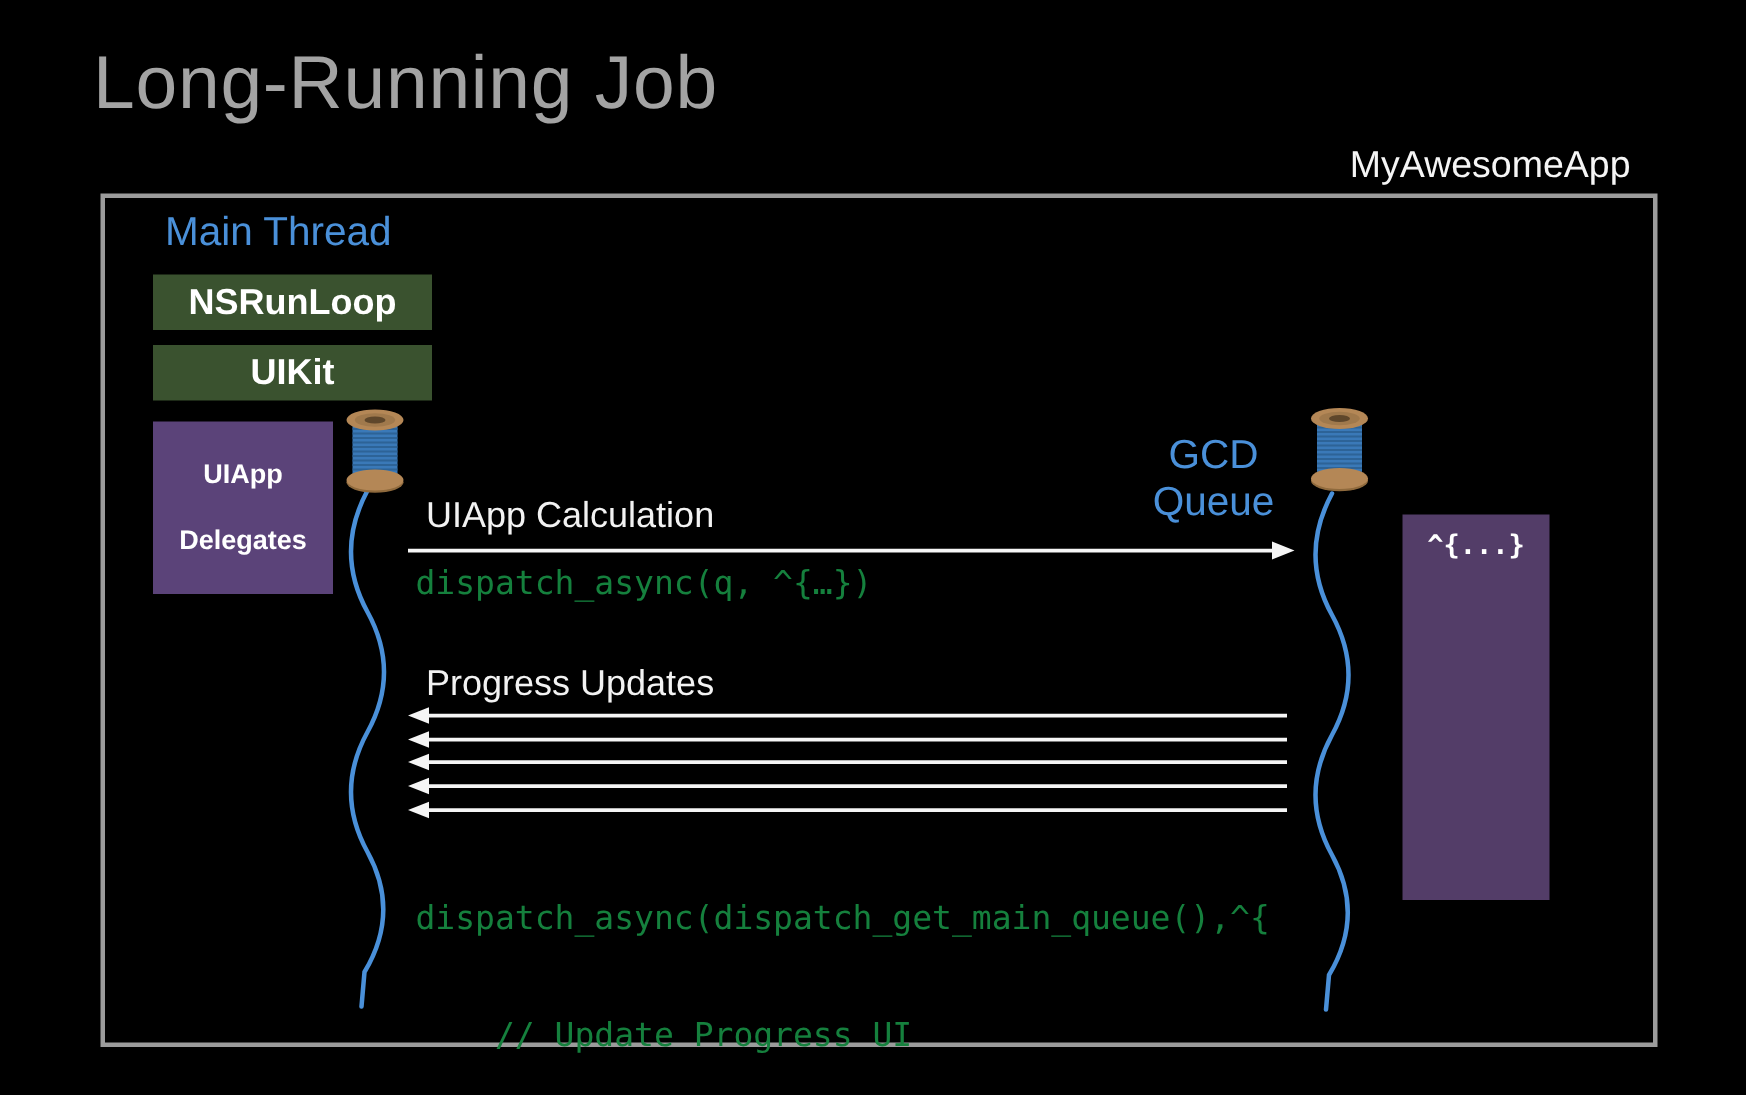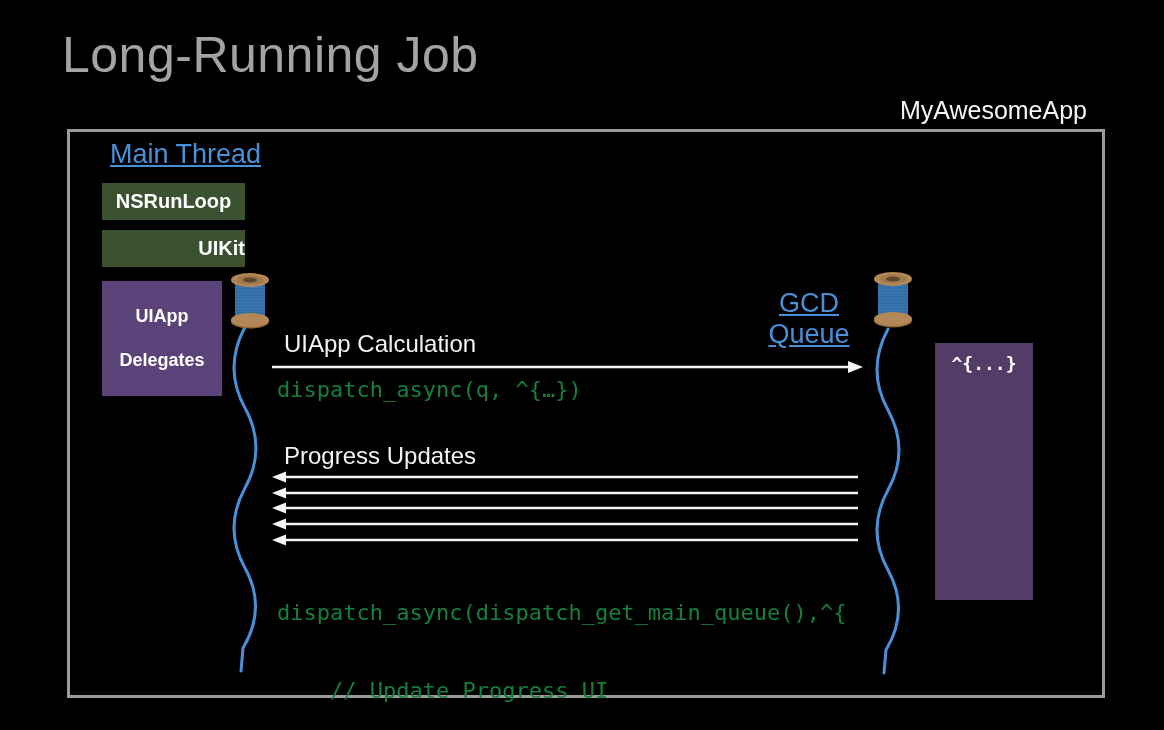--- a/index.html
+++ b/index.html
@@ -6,27 +6,27 @@
     --blue:#4a90d9; --green:#3a522f; --purple-left:#5b4379; --purple-right:#533d68;
     --frame:#9b9b9b; --spool-body:#3a79b8; --spool-cap:#b48756; --msg:#f5f5f5;
   }
   html,body{margin:0;padding:0;background:#000;}
   .canvas{position:relative;width:1164px;height:730px;background:#000;overflow:hidden;
           font-family:"Liberation Sans",sans-serif;}
   .abs{position:absolute;}
   .slide-title{left:62px;top:26px;font-size:50px;font-weight:300;color:#a3a3a3;letter-spacing:.5px;}
   .app-label{right:77px;top:96px;font-size:25px;font-weight:300;color:#f5f5f5;}
   .frame{left:67px;top:129px;width:1038px;height:569px;border:3px solid var(--frame);box-sizing:border-box;}
-  .thread-label{font-size:27px;color:var(--blue);font-weight:400;text-decoration:underline;}
+  .thread-label{font-size:27px;color:var(--blue);font-weight:400;}
   .main-thread-label{left:110px;top:139px;}
   .gcd-label{left:736px;top:288px;width:146px;text-align:center;}
-  .gbox{left:102px;width:143px;height:37px;background:var(--green);color:#fff;font-weight:bold;
-        font-size:20px;display:flex;align-items:center;justify-content:center;}
+  .gbox{left:102px;width:186px;height:37px;background:var(--green);color:#fff;font-weight:bold;
+        font-size:24px;display:flex;align-items:center;justify-content:center;}
   .nsrunloop{top:183px;}
-  .uikit{top:230px;justify-content:flex-end;}
+  .uikit{top:230px;}
   .uiapp{left:102px;top:281px;width:120px;height:115px;background:var(--purple-left);color:#fff;
          font-weight:bold;font-size:18px;line-height:23px;display:flex;flex-direction:column;
          align-items:center;justify-content:center;text-align:center;gap:21px;}
   .gcd-block{left:935px;top:343px;width:98px;height:257px;background:var(--purple-right);color:#fff;
              font-weight:bold;font-family:"DejaVu Sans Mono",monospace;font-size:18px;text-align:center;
              padding-top:10px;box-sizing:border-box;}
   .msg-label{font-size:24px;color:#f2f2f2;}
   .start-label{left:284px;top:330px;}
   .progress-label{left:284px;top:442px;}
   .code{font-family:"DejaVu Sans Mono",monospace;font-weight:normal;color:#15803d;font-size:22px;

